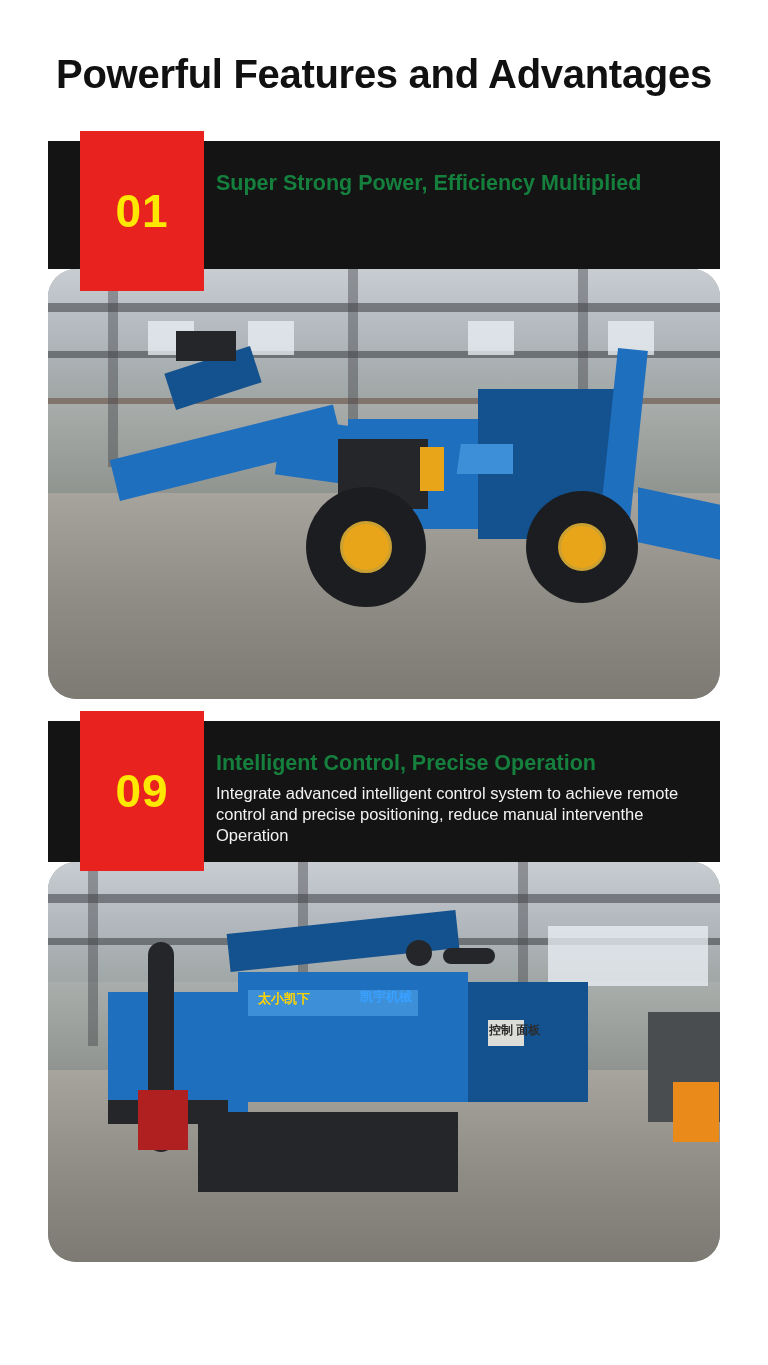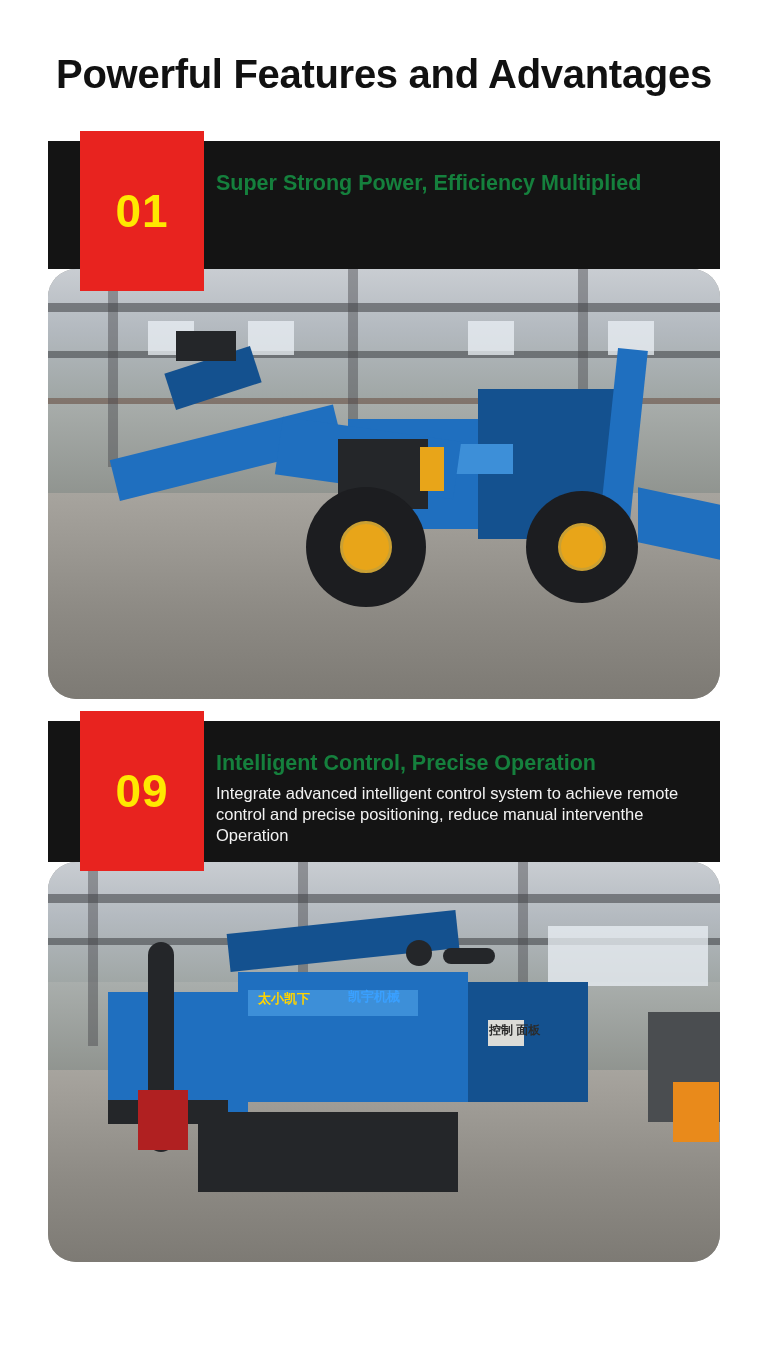--- a/index.html
+++ b/index.html
@@ -236,21 +236,21 @@
       <div class="col" style="left:40px;"></div>
       <div class="col" style="left:250px;"></div>
       <div class="col" style="left:470px;"></div>
       <div class="win" style="left:500px; width:160px; height:60px; top:16%;"></div>
 
       <div class="mach blue-d" style="left:180px; top:60px; width:230px; height:38px; transform:rotate(-6deg);"></div>
       <div class="mach blue" style="left:60px; top:130px; width:140px; height:120px;"></div>
       <div class="mach blue" style="left:190px; top:110px; width:230px; height:130px;"></div>
       <div class="mach blue-l" style="left:200px; top:128px; width:170px; height:26px;"></div>
       <div class="cn-label" style="left:210px; top:128px;">太小凯下</div>
-      <div class="cn-label" style="left:300px; top:126px; color:#3aa0ff;">凯宇机械</div>
+      <div class="cn-label" style="left:312px; top:126px; color:#3aa0ff;">凯宇机械</div>
       <div class="mach dark" style="left:100px; top:80px; width:26px; height:210px; border-radius:13px;"></div>
       <div class="mach dark" style="left:395px; top:86px; width:52px; height:16px; border-radius:8px;"></div>
       <div class="mach dark" style="left:358px; top:78px; width:26px; height:26px; border-radius:50%;"></div>
       <div class="mach blue-d" style="left:420px; top:120px; width:120px; height:120px;"></div>
       <div class="mach" style="left:440px; top:158px; width:36px; height:26px; background:#dcdcd8;"></div>
       <div class="cn-label" style="left:441px; top:160px; color:#2b2b2b; font-size:12px;">控制 面板</div>
       <div class="mach dark" style="left:150px; top:250px; width:260px; height:80px;"></div>
       <div class="mach dark" style="left:60px; top:238px; width:120px; height:24px;"></div>
       <div class="mach" style="left:90px; top:228px; width:50px; height:60px; background:#b02021;"></div>
 

